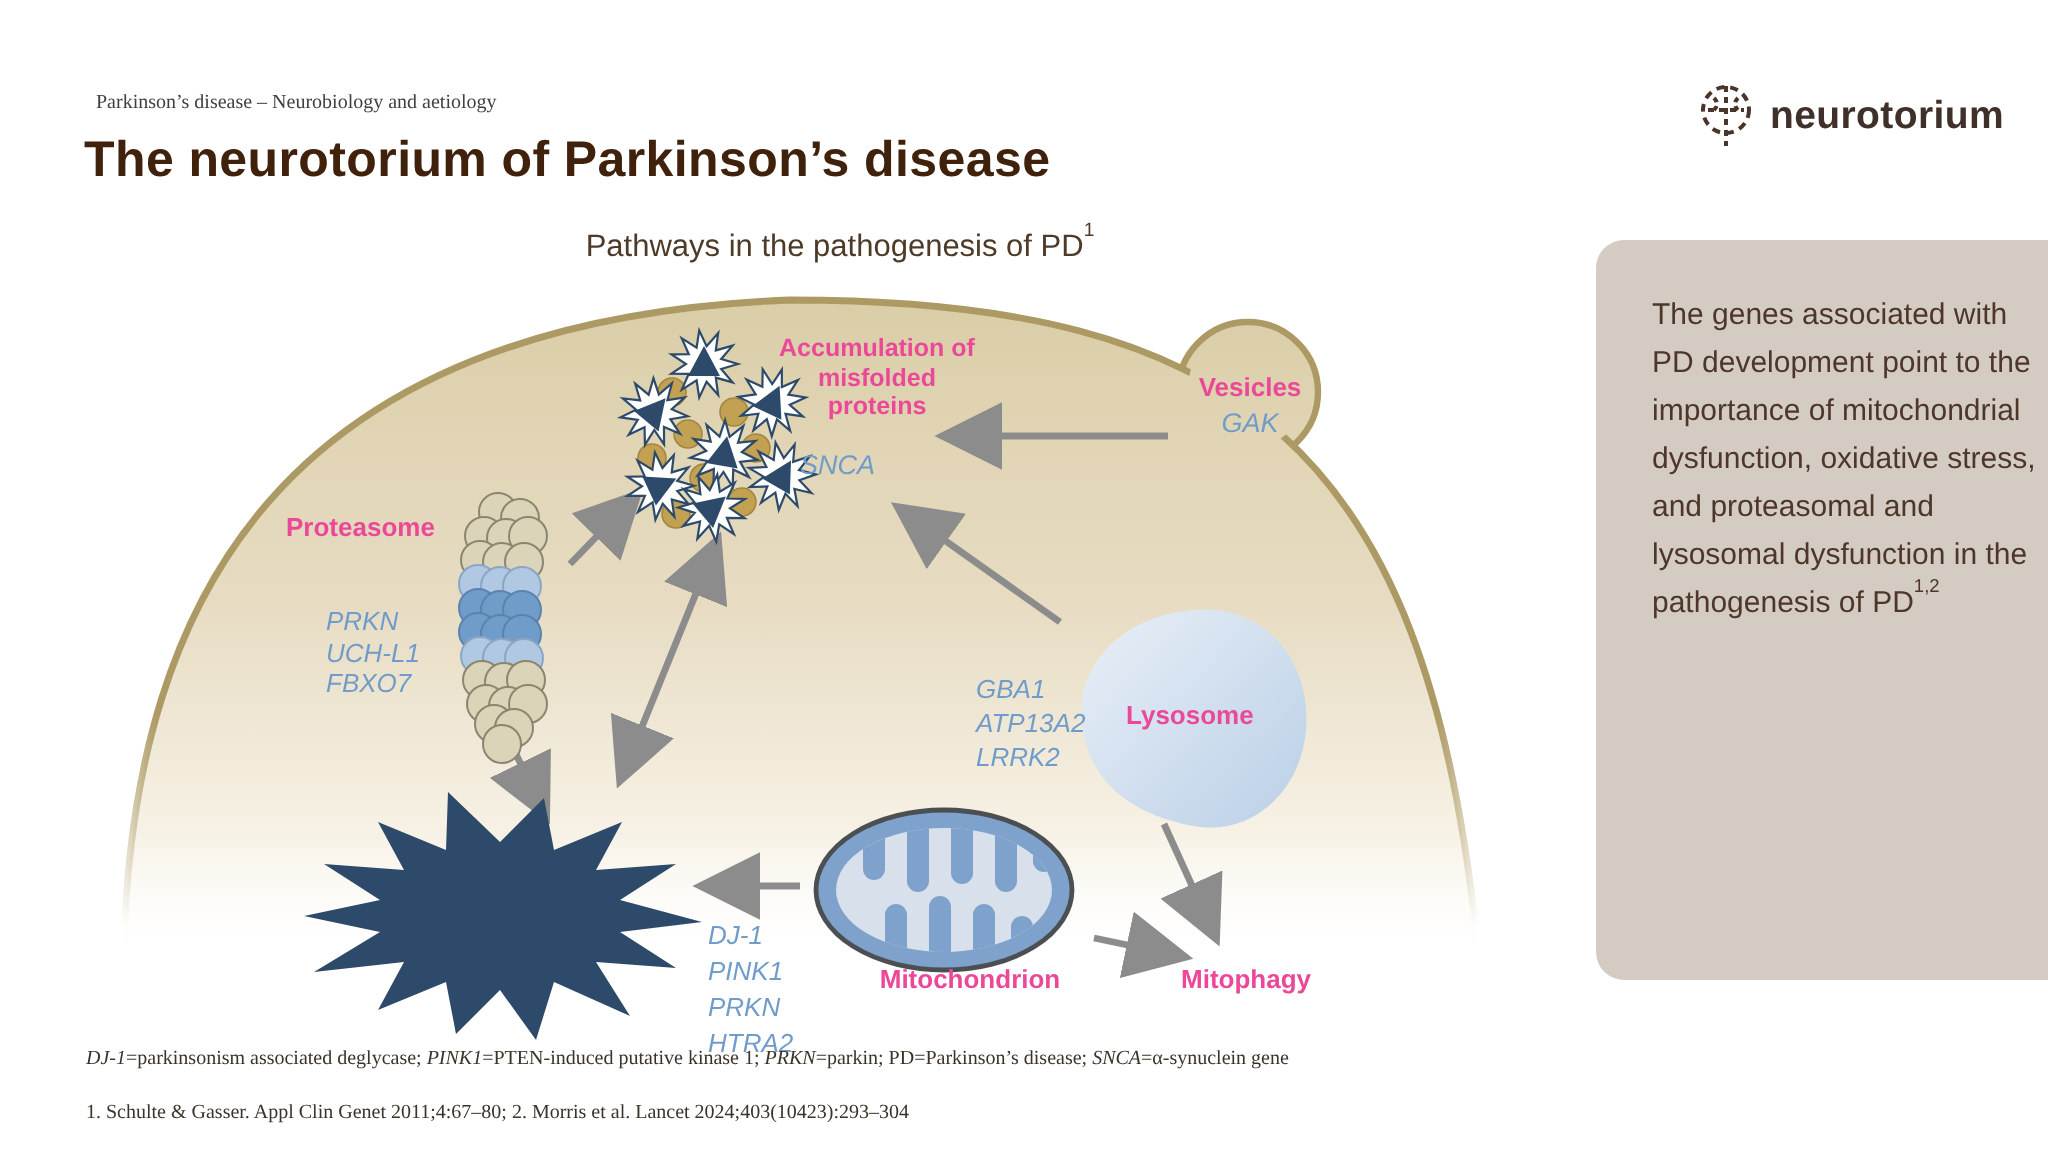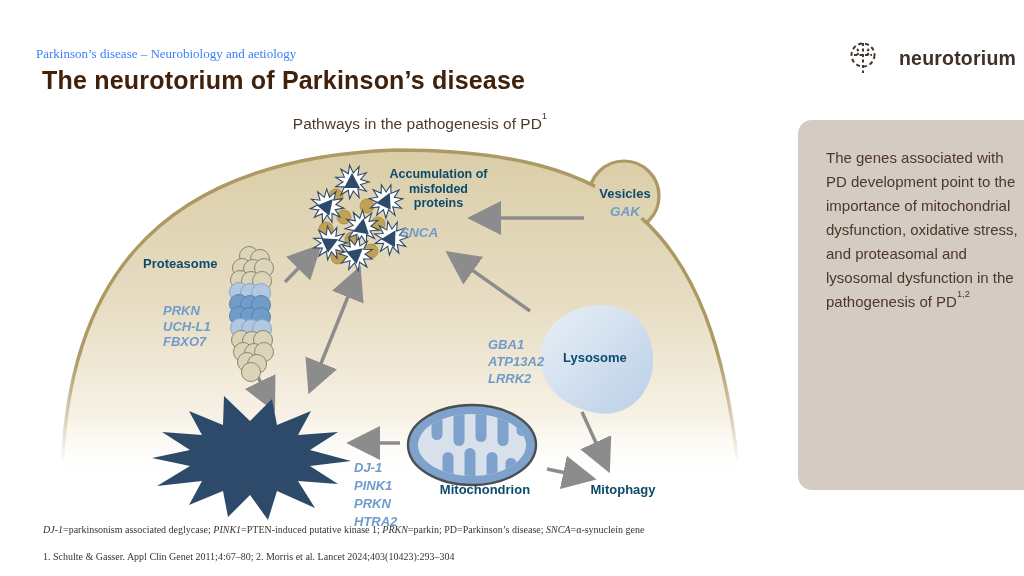--- a/index.html
+++ b/index.html
@@ -1,28 +1,28 @@
 <!DOCTYPE html>
 <html><head>
 <meta charset="utf-8">
 <style>
   html,body{margin:0;padding:0;background:#fff;}
   .page{position:relative;width:1024px;height:576px;background:#ffffff;overflow:hidden;
         font-family:"Liberation Sans",sans-serif;}
-  .eyebrow{position:absolute;left:36px;top:46px;font-family:"Liberation Serif",serif;
-           font-size:13px;color:#3b82f6;}
+  .eyebrow{position:absolute;left:48px;top:46px;font-family:"Liberation Serif",serif;
+           font-size:10px;color:#404040;}
   .main-title{position:absolute;left:42px;top:66px;font-size:25px;font-weight:bold;
               color:#40210c;letter-spacing:0.2px;}
-  .logo{position:absolute;left:846px;top:40px;display:flex;align-items:center;gap:19px;}
+  .logo{position:absolute;left:846px;top:40px;display:flex;align-items:center;gap:5px;}
   .logo-text{font-size:19.5px;font-weight:600;color:#40302a;letter-spacing:0.2px;}
   .dg-title{position:absolute;left:250px;top:115px;width:340px;text-align:center;
             font-size:15.5px;font-weight:normal;color:#4d3b28;}
   .dg{position:absolute;left:0;top:0;width:1024px;height:576px;pointer-events:none;}
-  .lbl{position:absolute;font-weight:bold;font-size:13px;color:#0c4a6e;line-height:14.5px;}
-  .genes{position:absolute;font-weight:bold;font-style:italic;font-size:13px;
+  .lbl{position:absolute;font-weight:bold;font-size:13px;color:#ec4899;line-height:14.5px;}
+  .genes{position:absolute;font-weight:normal;font-style:italic;font-size:13px;
          color:#6f9cca;line-height:16px;}
   .center{text-align:center;}
   .ox-label{position:absolute;left:175px;top:444px;width:150px;text-align:center;
             font-size:14.5px;color:#ffffff;font-weight:normal;}
   .sidebar{position:absolute;left:766px;top:120px;width:248px;height:370px;
            background:#d4ccc2;border-radius:14px;margin-left:32px;}
   .sidebar-text{position:absolute;left:28px;top:26px;width:196px;font-size:15px;
                 line-height:24px;color:#4e362a;}
   sup{font-size:62%;position:relative;top:-0.45em;line-height:0;}
   .fnote{position:absolute;left:43px;font-family:"Liberation Serif",serif;

